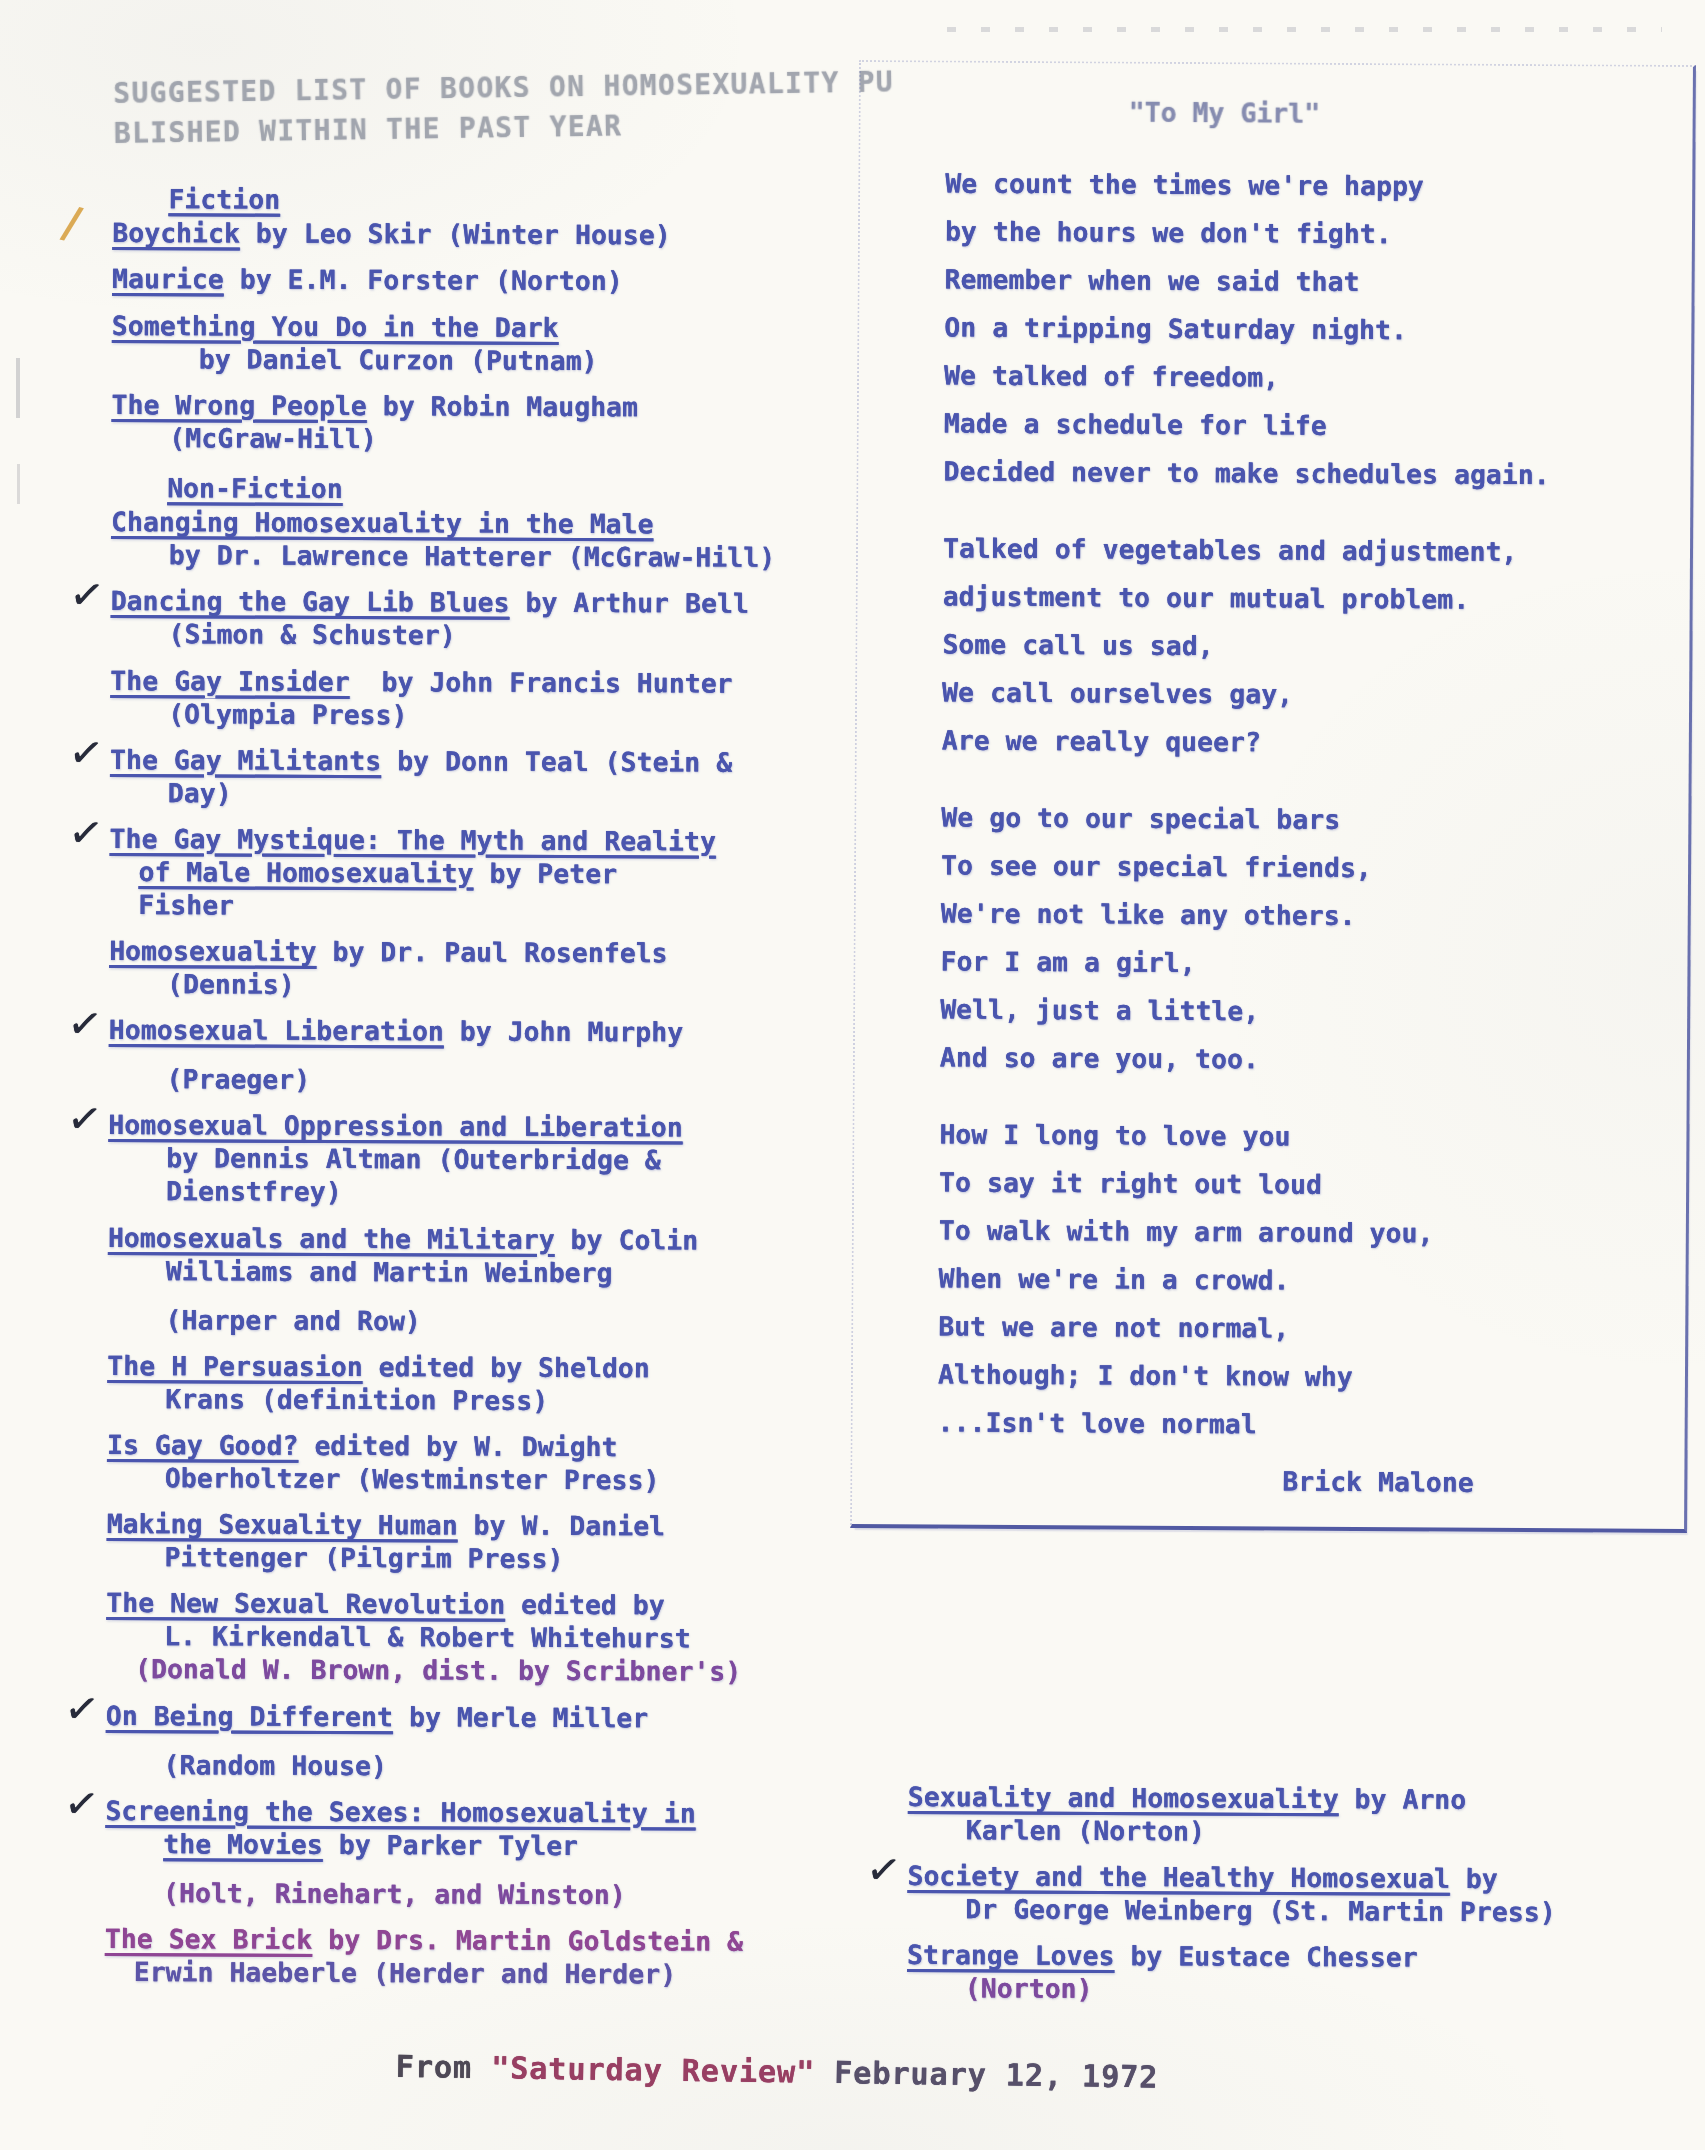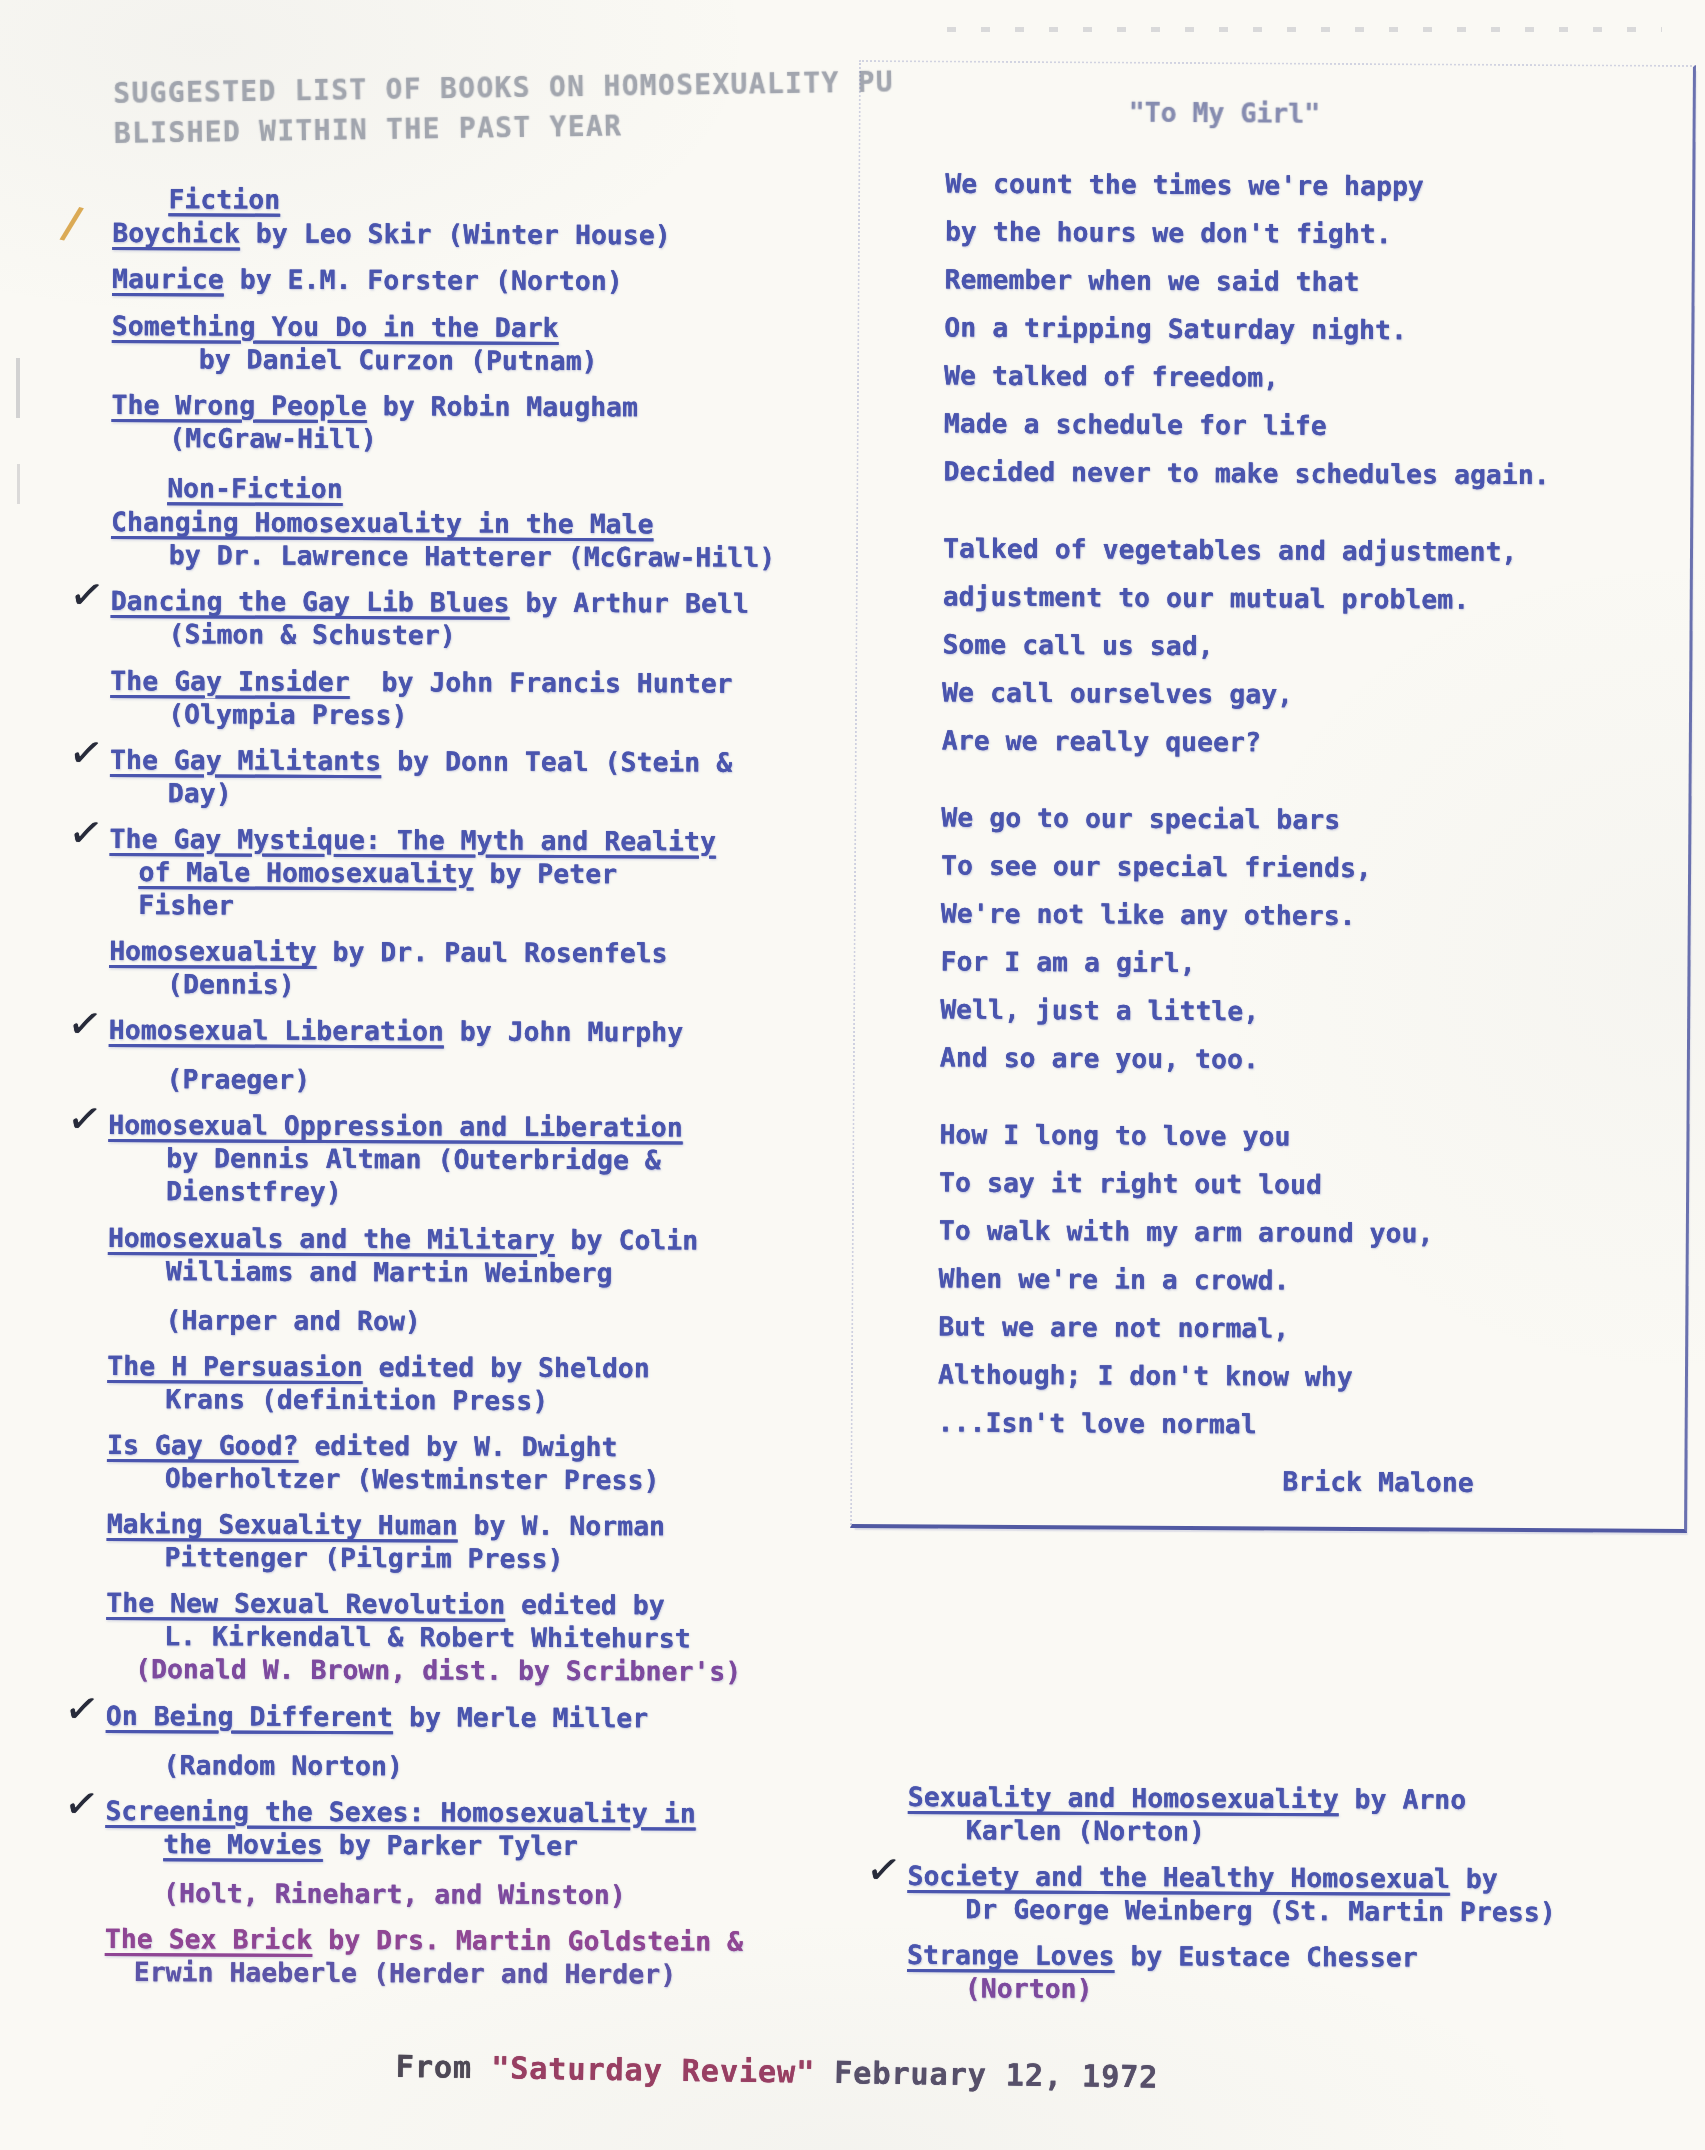--- a/index.html
+++ b/index.html
@@ -170,32 +170,32 @@
           </div>
           <div class="entry ink">
             <div class="line ind0"><span class="u">The H Persuasion</span><span> edited by Sheldon</span></div>
             <div class="line ind2"><span>Krans (definition Press)</span></div>
           </div>
           <div class="entry ink">
             <div class="line ind0"><span class="u">Is Gay Good?</span><span> edited by W. Dwight</span></div>
             <div class="line ind2"><span>Oberholtzer (Westminster Press)</span></div>
           </div>
           <div class="entry ink">
-            <div class="line ind0"><span class="u">Making Sexuality Human</span><span> by W. Norman</span></div>
+            <div class="line ind0"><span class="u">Making Sexuality Human</span><span> by W. Daniel</span></div>
             <div class="line ind2"><span>Pittenger (Pilgrim Press)</span></div>
           </div>
           <div class="entry ink">
             <div class="line ind0"><span class="u">The New Sexual Revolution</span><span> edited by</span></div>
             <div class="line ind2"><span>L. Kirkendall &amp; Robert Whitehurst</span></div>
             <div class="line ind1" style="color: rgb(125, 74, 158);"><span>(Donald W. Brown, dist. by Scribner's)</span></div>
           </div>
           <div class="entry ink">
             <span class="check">✓</span>
             <div class="line ind0"><span class="u">On Being Different</span><span> by Merle Miller</span></div>
-            <div class="line ind2 sp"><span>(Random Norton)</span></div>
+            <div class="line ind2 sp"><span>(Random House)</span></div>
           </div>
           <div class="entry ink">
             <span class="check">✓</span>
             <div class="line ind0"><span class="u">Screening the Sexes: Homosexuality in</span></div>
             <div class="line ind2"><span class="u">the Movies</span><span> by Parker Tyler</span></div>
             <div class="line ind2 sp" style="color: rgb(125, 74, 158);"><span>(Holt, Rinehart, and Winston)</span></div>
           </div>
           <div class="entry ink" style="color: rgb(143, 70, 148);">
             <div class="line ind0"><span class="u">The Sex Brick</span><span> by Drs. Martin Goldstein &amp;</span></div>
             <div class="line ind1" style="color: rgb(92, 85, 168);"><span>Erwin Haeberle (Herder and Herder)</span></div>

